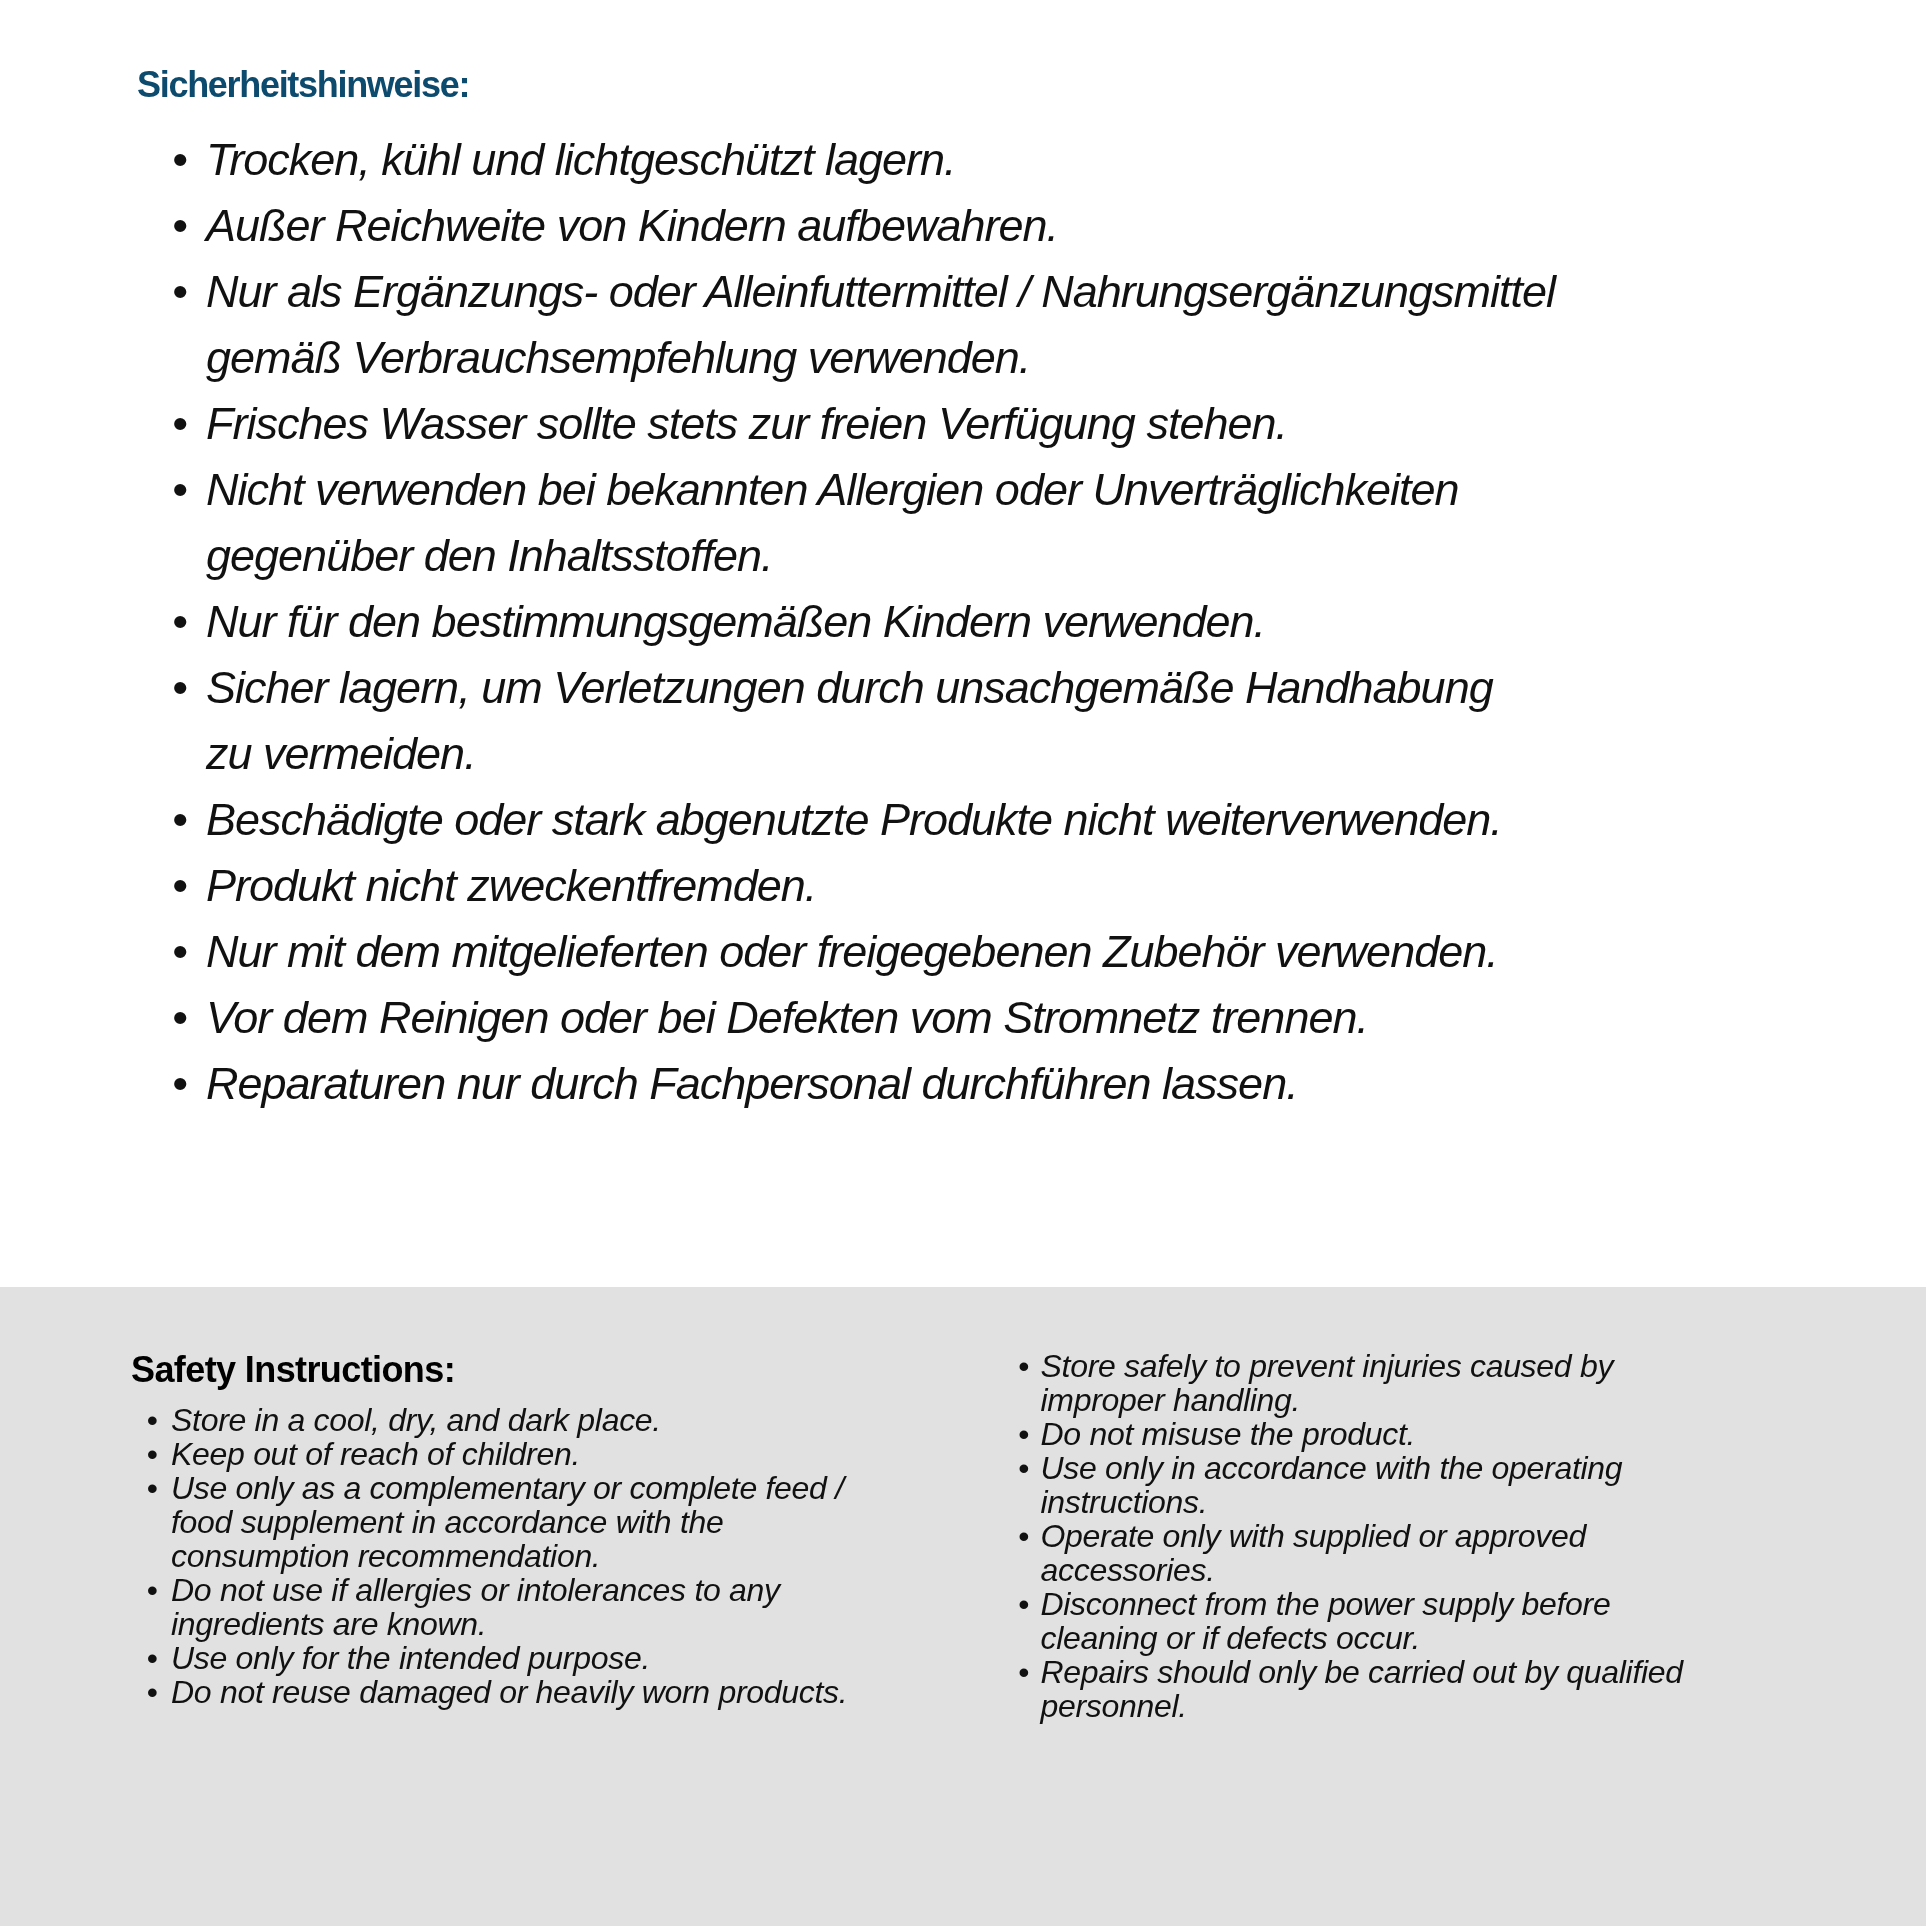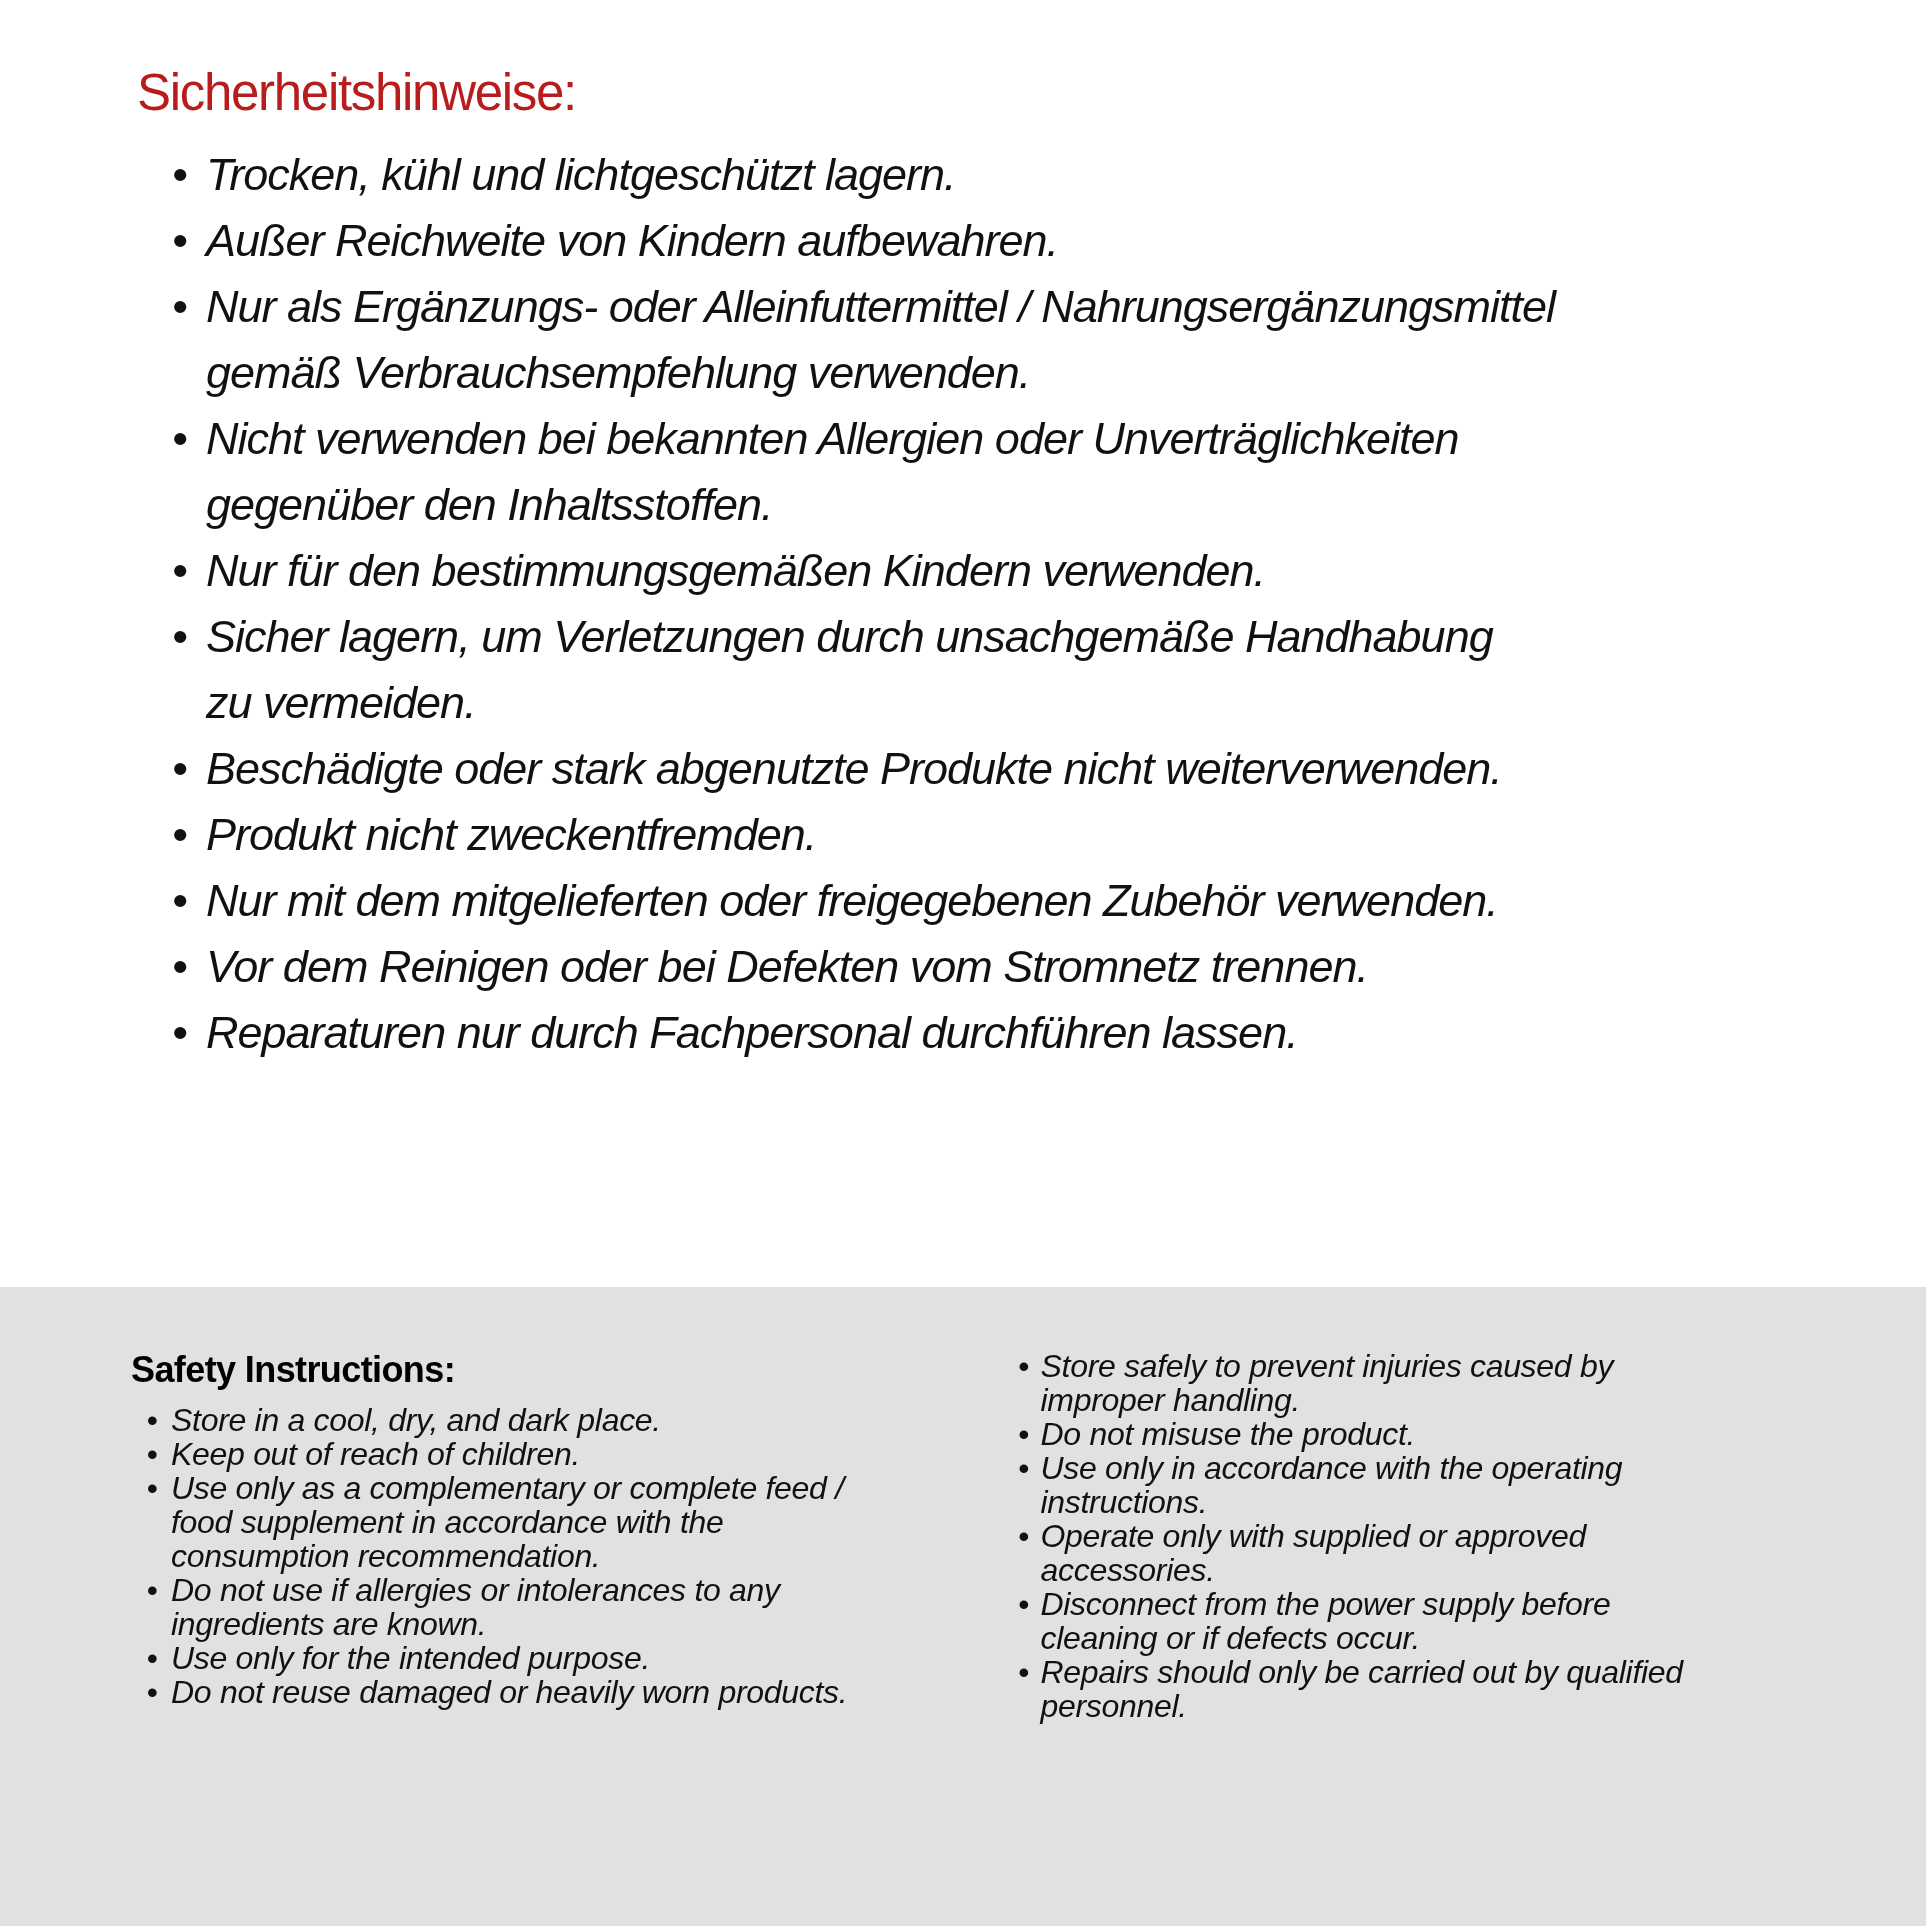--- a/index.html
+++ b/index.html
@@ -17,25 +17,25 @@
 
   
   .section-de {
     box-sizing: border-box;
     height: 1287px;
     background: #ffffff;
     padding: 67px 39px 0 137px;
   }
   .de-heading {
     margin: 0;
-    font-size: 51px;
+    font-size: 36px;
     line-height: 1;
-    font-weight: normal;
+    font-weight: bold;
     letter-spacing: -1.3px;
-    color: #b91c1c;
+    color: #0c4a6e;
   }
   .bullet-list {
     list-style: none;
     margin: 0;
     padding: 0;
   }
   .bullet-list li {
     position: relative;
     white-space: pre-line;
     font-style: italic;
@@ -102,20 +102,21 @@
 </head>
 <body>
 
 <div class="section-de">
   <h1 class="de-heading">Sicherheitshinweise:</h1>
   <ul class="bullet-list de-list">
     <li>Trocken, kühl und lichtgeschützt lagern.</li>
     <li>Außer Reichweite von Kindern aufbewahren.</li>
     <li>Nur als Ergänzungs- oder Alleinfuttermittel / Nahrungsergänzungsmittel
 gemäß Verbrauchsempfehlung verwenden.</li>
+    <li>Frisches Wasser sollte stets zur freien Verfügung stehen.</li>
     <li>Nicht verwenden bei bekannten Allergien oder Unverträglichkeiten
 gegenüber den Inhaltsstoffen.</li>
     <li>Nur für den bestimmungsgemäßen Kindern verwenden.</li>
     <li>Sicher lagern, um Verletzungen durch unsachgemäße Handhabung
 zu vermeiden.</li>
     <li>Beschädigte oder stark abgenutzte Produkte nicht weiterverwenden.</li>
     <li>Produkt nicht zweckentfremden.</li>
     <li>Nur mit dem mitgelieferten oder freigegebenen Zubehör verwenden.</li>
     <li>Vor dem Reinigen oder bei Defekten vom Stromnetz trennen.</li>
     <li>Reparaturen nur durch Fachpersonal durchführen lassen.</li>

